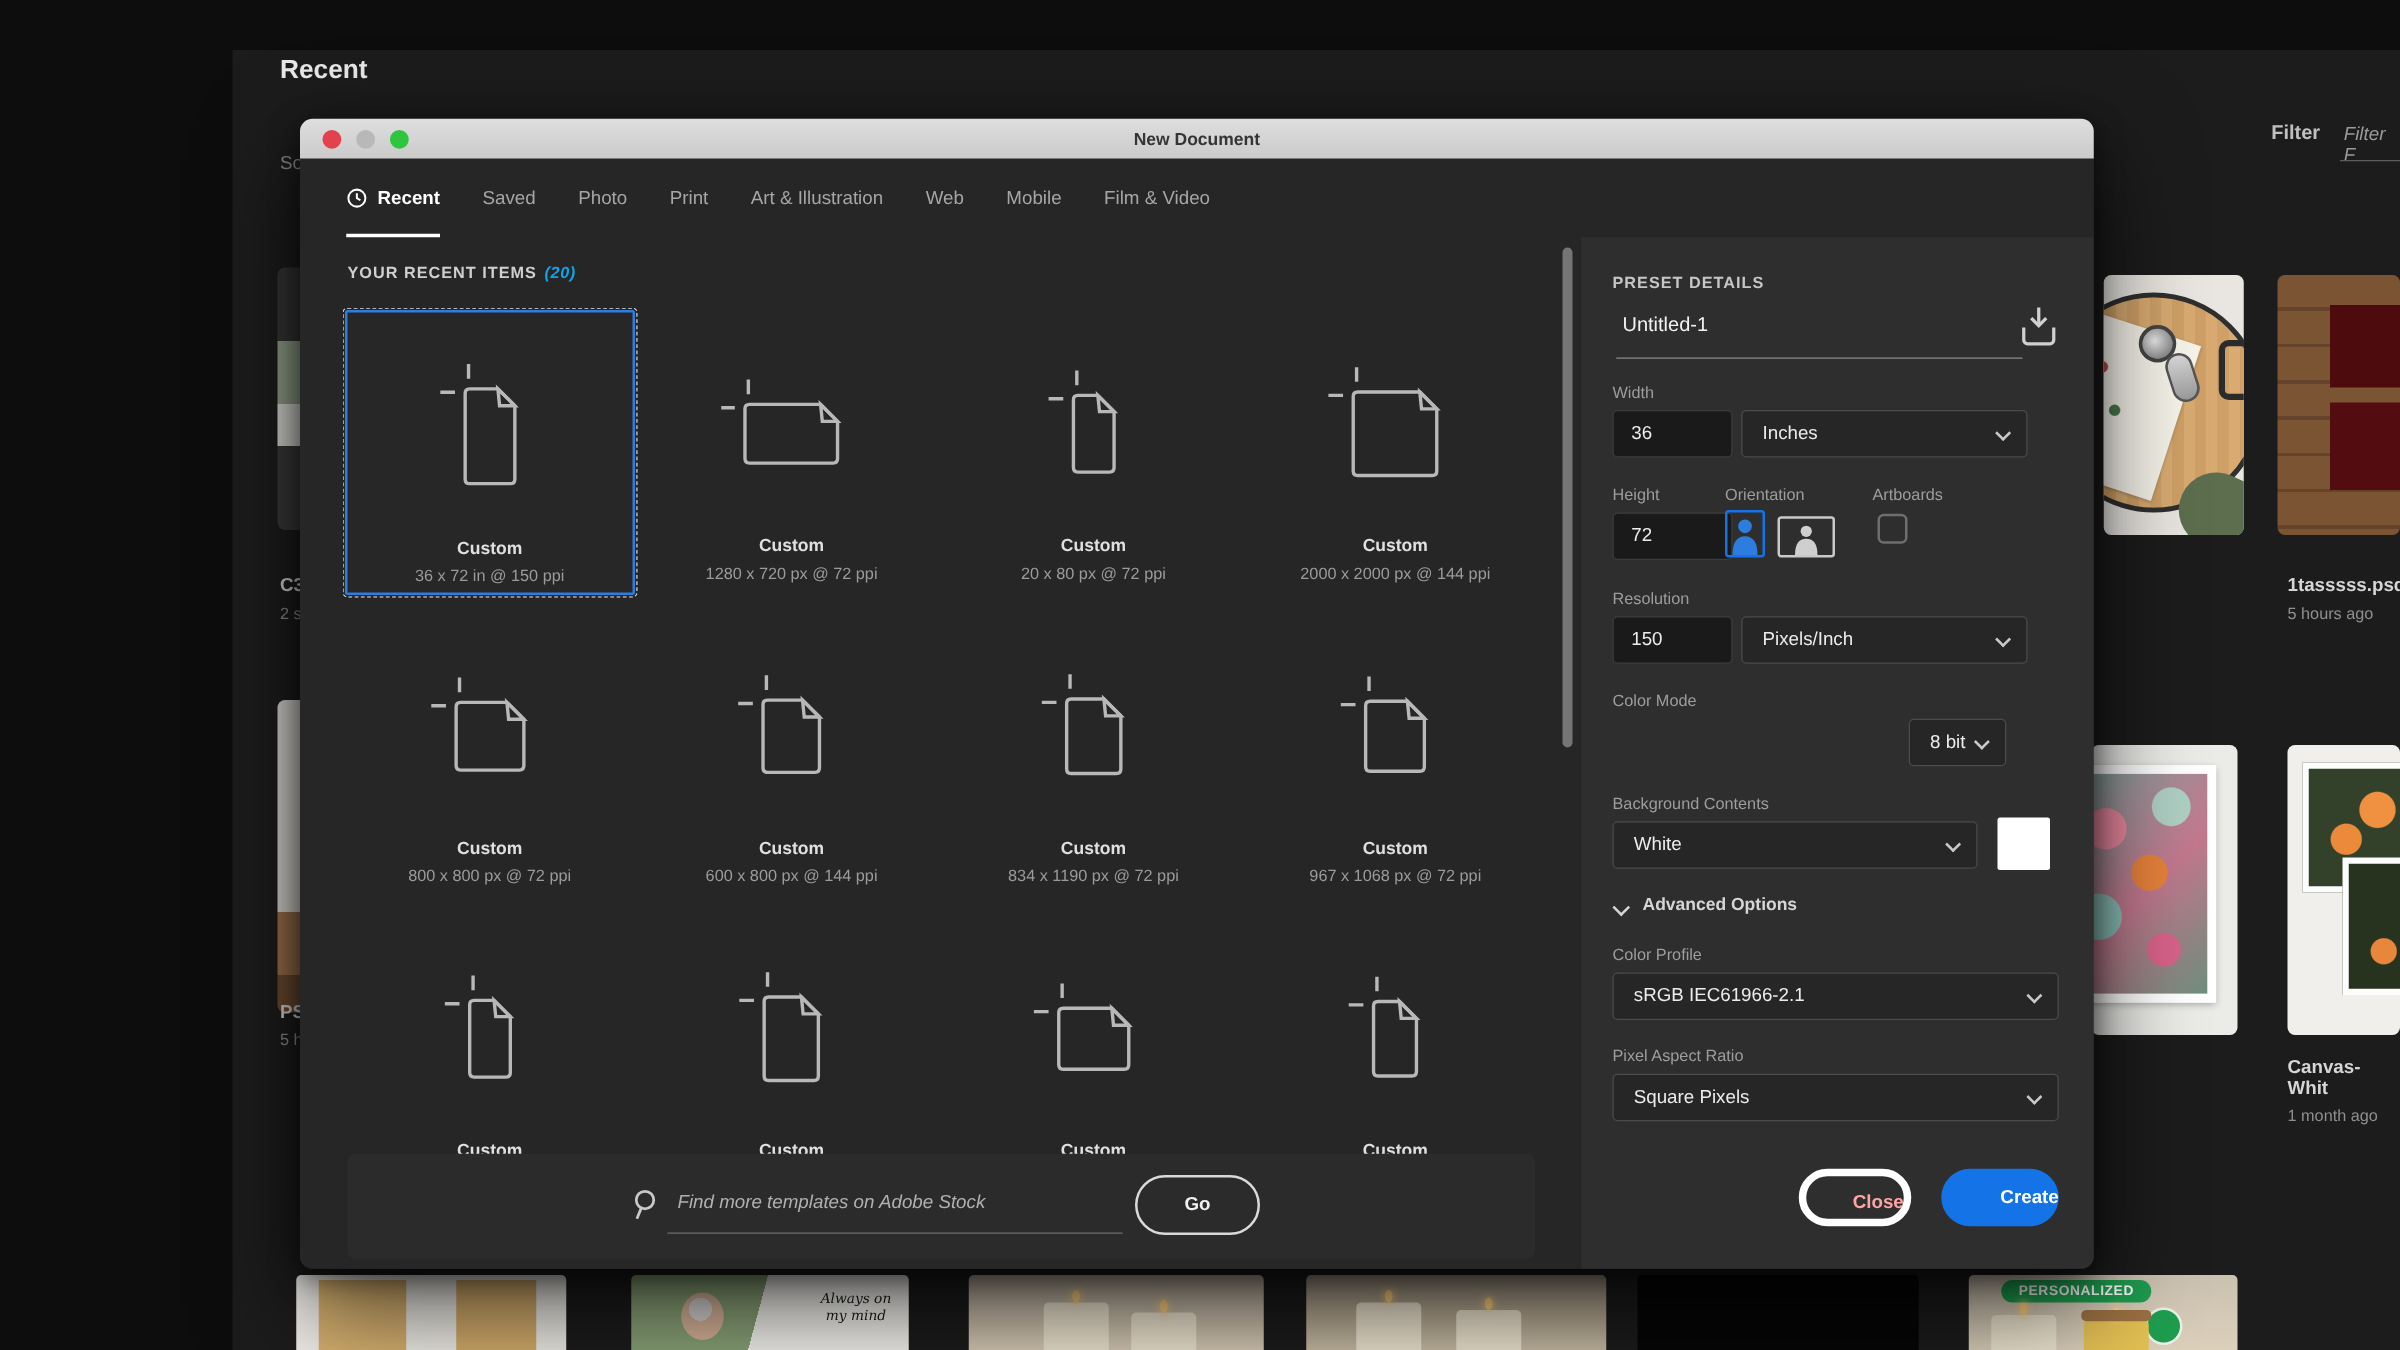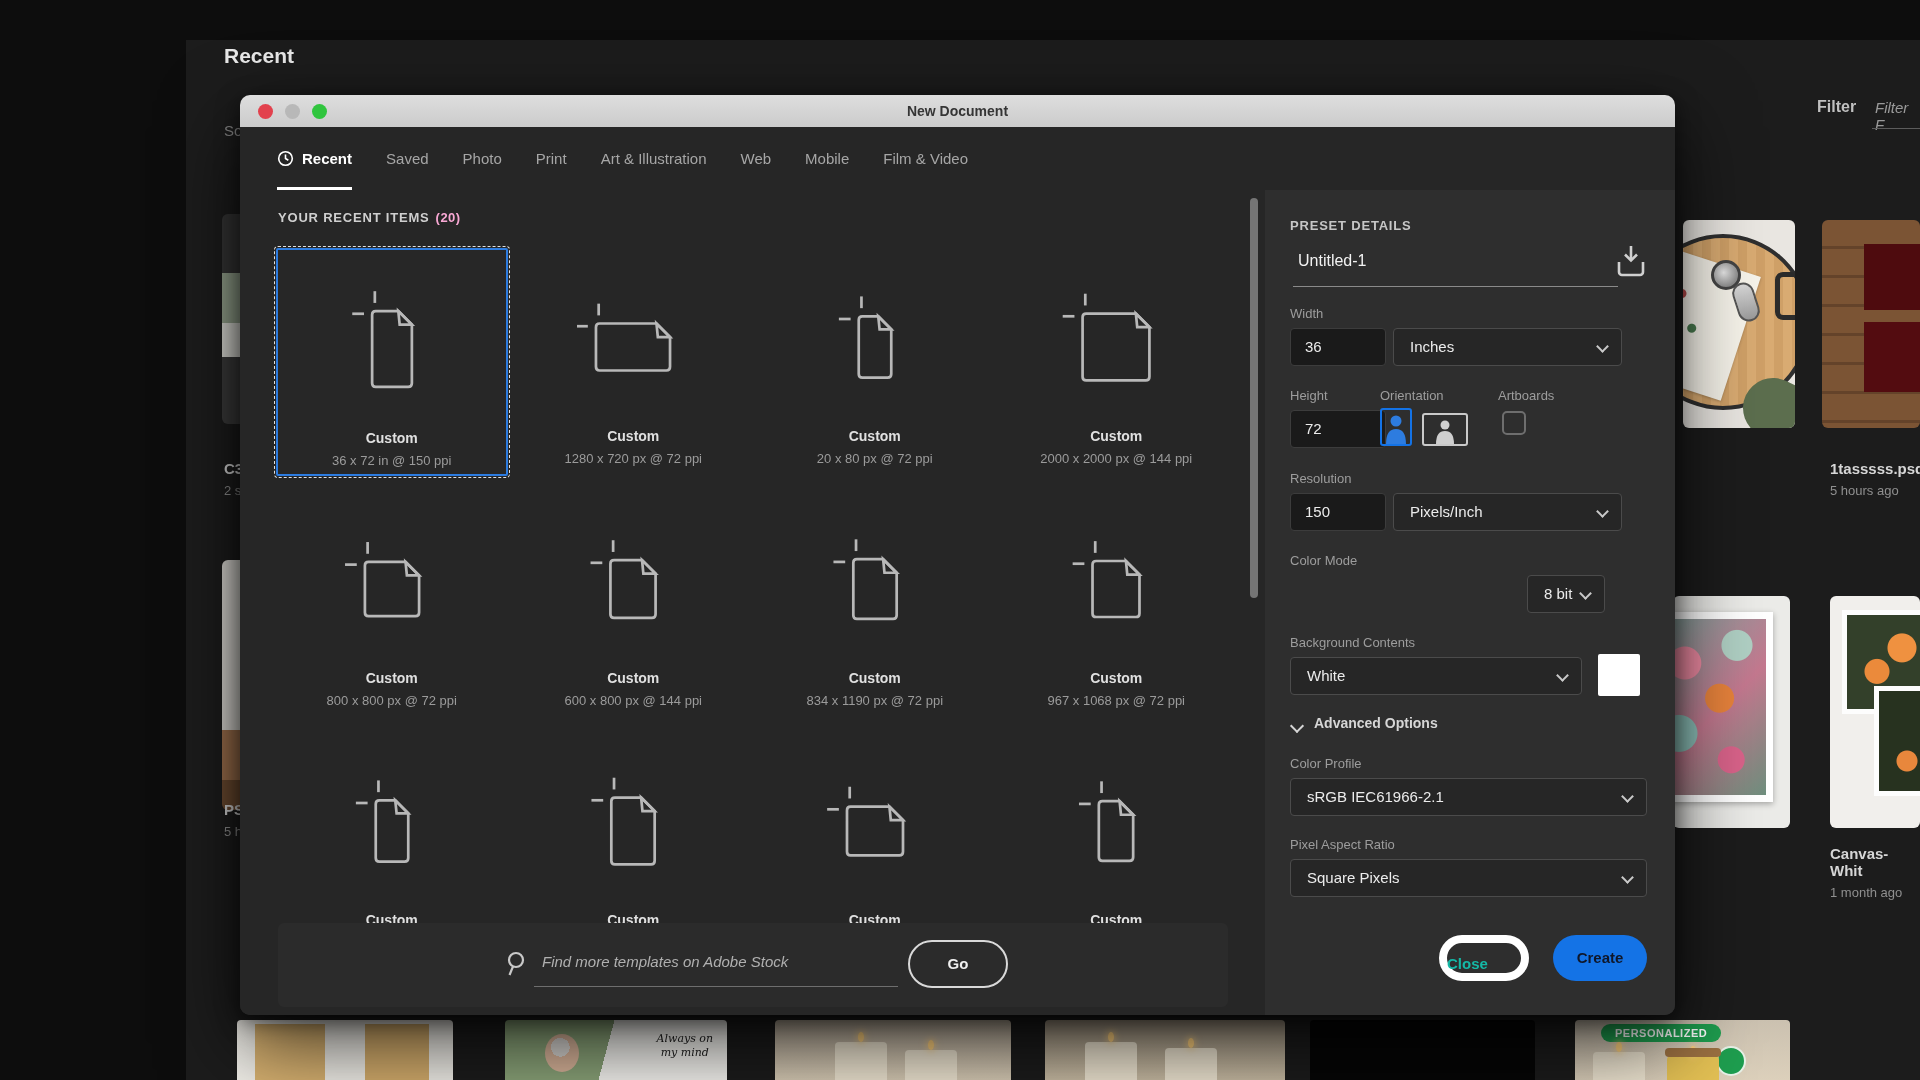--- a/index.html
+++ b/index.html
@@ -105,21 +105,21 @@
   #tabrow { position:absolute; left:0; top:0; width:100%; height:63px; display:flex; align-items:stretch;
      padding-left:37px; gap:34px; background:#262626; }
   .tab { display:flex; align-items:center; gap:8px; font-size:15px; color:#a6a6a6; position:relative; cursor:default; }
   .tab.active { color:#ffffff; font-weight:700; }
   .tab.active::after { content:""; position:absolute; left:0; right:0; bottom:0; height:3px; background:#fff; }
   .tab .clock { display:flex; }
 
   #dlg-left { position:absolute; left:0; top:63px; width:1025px; height:825px; background:#262626; }
   #recent-header { position:absolute; left:38px; top:20px; font-size:13px; font-weight:700;
      letter-spacing:.8px; color:#cfcfcf; }
-  #recent-header .count { color:#f9a8d4; font-weight:600; margin-left:6px; letter-spacing:.5px; }
+  #recent-header .count { color:#0ea5e9; font-weight:600; margin-left:6px; letter-spacing:.5px;font-style:italic; }
 
   #grid { position:absolute; left:36px; top:58px; width:956px; display:grid;
      grid-template-columns:repeat(4,1fr); column-gap:10px; row-gap:14px; }
   .grid-item { height:228px; border-radius:2px; padding-top:24px; text-align:center; }
   .grid-item.selected { border:2px solid var(--selection-blue,#2d7ce0); outline:1px dashed #e0e0e0;
      outline-offset:1px; background:#272727; }
   .item-icon { height:150px; display:flex; align-items:center; justify-content:center; }
   .item-name { margin-top:6px; font-size:14px; font-weight:600; color:#e0e0e0; }
   .item-spec { margin-top:7px; font-size:13px; color:#9b9b9b; min-height:16px; }
 
@@ -148,23 +148,23 @@
      border:2px solid var(--accent,#1473e6); border-radius:3px; display:flex; align-items:flex-end; justify-content:center; }
   #orient-landscape { position:absolute; left:157px; top:223px; width:46px; height:33px;
      border:2px solid #c9c9c9; border-radius:3px; display:flex; align-items:flex-end; justify-content:center; }
   #artboards-checkbox { position:absolute; left:237px; top:221px; width:24px; height:24px;
      border:2px solid #6e6e6e; border-radius:5px; }
   #bg-swatch { position:absolute; left:333px; top:464px; width:42px; height:42px; background:#ffffff; border-radius:2px; }
   #adv-chevron { position:absolute; left:27px; top:531px; width:10px; height:10px;
      border-left:2px solid #d6d6d6; border-bottom:2px solid #d6d6d6; transform:rotate(-45deg); }
   #adv-label { position:absolute; left:49px; top:525px; font-size:14px; font-weight:600; color:#d6d6d6; }
   #close-btn { position:absolute; left:174px; top:745px; width:90px; height:46px; border-radius:23px;
-     border:8px solid #ffffff; color:#14b8a6; font-size:15px; font-weight:700; text-align:left; line-height:42px; }
+     border:6px solid #ffffff; color:#fca5a5; font-size:15px; font-weight:700; text-align:right; line-height:42px; }
   #create-btn { position:absolute; left:288px; top:745px; width:94px; height:46px; border-radius:23px;
-     background:var(--accent,#1473e6); color:#0f172a; font-size:15px; font-weight:700; text-align:center; line-height:46px; }
+     background:var(--accent,#1473e6); color:#ffffff; font-size:15px; font-weight:700; text-align:right; line-height:46px; }
 </style>
 </head>
 <body>
 
 <div id="app-bg"></div>
 <div id="bg-title">Recent</div>
 <div id="bg-sort">So</div>
 <div id="bg-filter-label">Filter</div>
 <div id="bg-filter-field">Filter F</div>
 <div id="bg-filter-line"></div>

